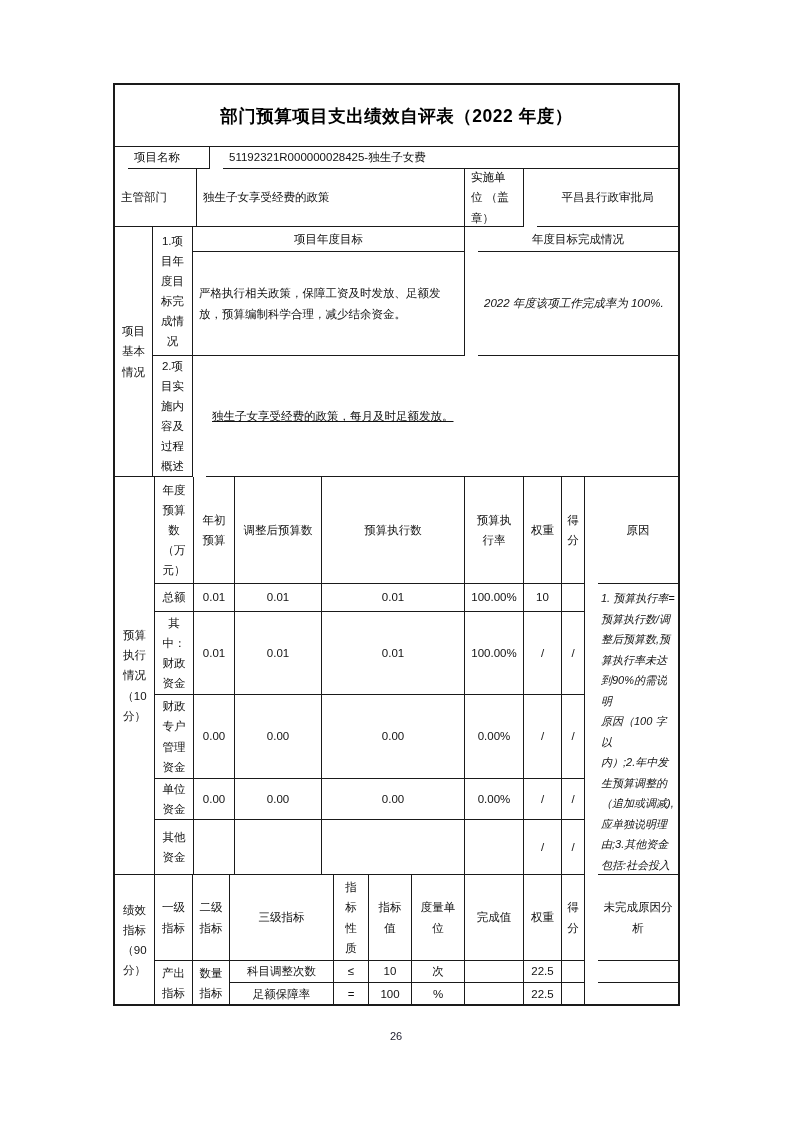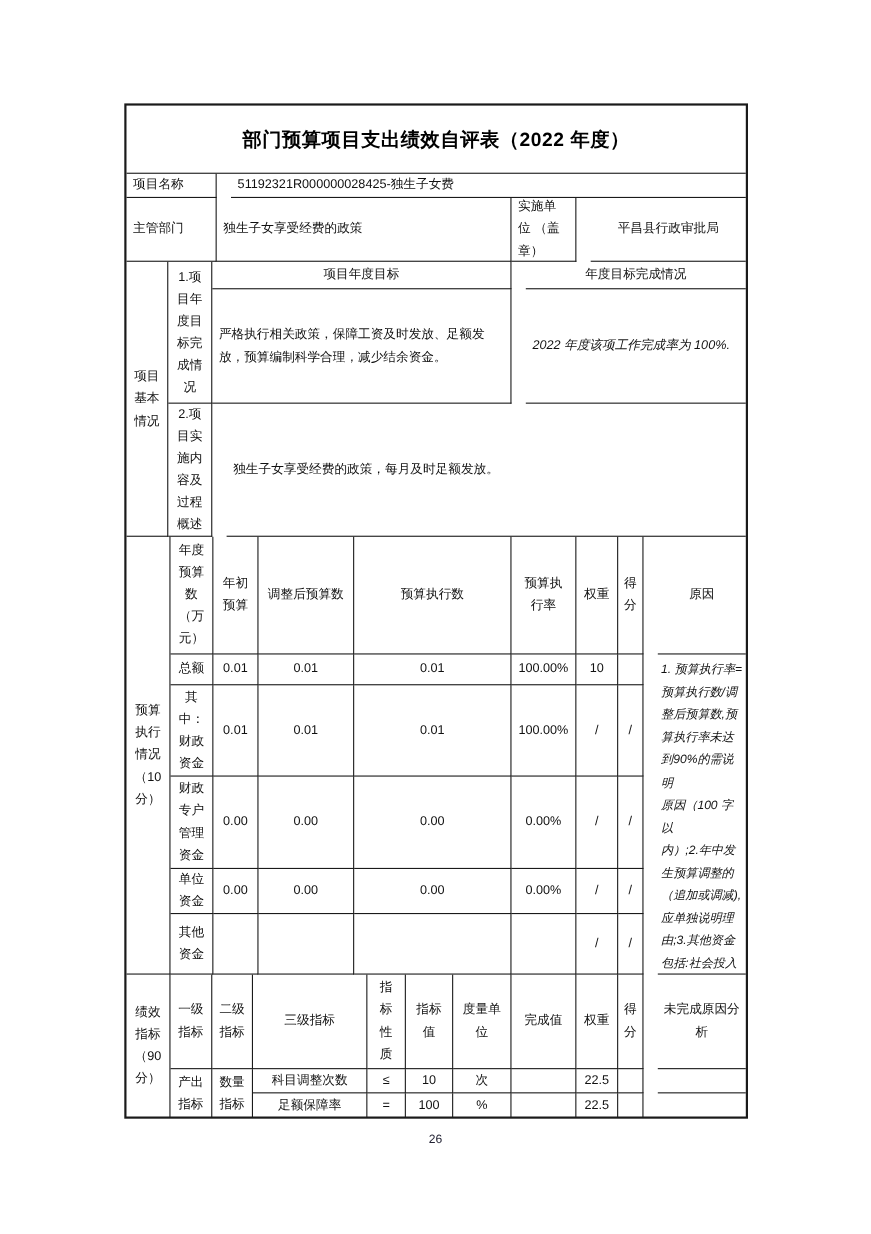--- a/index.html
+++ b/index.html
@@ -5,21 +5,21 @@
   html,body{margin:0;padding:0;background:#ffffff;}
   .page{
     position:relative;
     width:792px;height:1122px;
     background:#ffffff;
     font-family:"Liberation Sans",sans-serif;
     color:#111;
     overflow:hidden;
   }
   .doc-table{
-    position:absolute;left:113px;top:94px;
+    position:absolute;left:113px;top:83px;
     width:567px;height:923px;
     border:2px solid #1a1a1a;
     box-sizing:border-box;
     background:#fff;
   }
   .sec{display:grid;box-sizing:border-box;}
   .c{
     border-right:1px solid #1a1a1a;
     border-bottom:1px solid #1a1a1a;
     box-sizing:border-box;
@@ -52,21 +52,21 @@
   }
 </style>
 </head>
 <body>
 
 <div class="page">
   <div class="doc-table">
 
     <div class="title-cell">部门预算项目支出绩效自评表（2022 年度）</div>
 
-    <div class="sec" style="grid-template-columns:82px 1fr;height:22px;">
+    <div class="sec" style="grid-template-columns:82px 1fr;height:22px;padding-left:13px;">
       <div class="c left">项目名称</div>
       <div class="c left lc">51192321R000000028425-独生子女费</div>
     </div>
 
     <div class="sec" style="grid-template-columns:82px 268px 59px 1fr;height:58px;">
       <div class="c left">主管部门</div>
       <div class="c left">独生子女享受经费的政策</div>
       <div class="c left pre">实施单
 位 （盖
 章）</div>
@@ -86,21 +86,21 @@
       <div class="c" style="grid-row:1;grid-column:3;">项目年度目标</div>
       <div class="c lc" style="grid-row:1;grid-column:4;">年度目标完成情况</div>
       <div class="c left para" style="grid-row:2;grid-column:3;">严格执行相关政策，保障工资及时发放、足额发放，预算编制科学合理，减少结余资金。</div>
       <div class="c left lc" style="grid-row:2;grid-column:4;font-style:italic;">2022 年度该项工作完成率为 100%.</div>
       <div class="c pre" style="grid-row:3;grid-column:2;">2.项
 目实
 施内
 容及
 过程
 概述</div>
-      <div class="c left lc" style="grid-row:3;grid-column:3/5;">独生子女享受经费的政策，每月及时足额发放。</div>
+      <div class="c left lc" style="grid-row:3;grid-column:3/5;text-decoration:underline;">独生子女享受经费的政策，每月及时足额发放。</div>
     </div>
 
     <div class="sec" style="grid-template-columns:40px 39px 41px 87px 143px 59px 38px 23px 1fr;grid-template-rows:107px 28px 83px 84px 41px 1fr;height:398px;">
       <div class="c pre" style="grid-row:1/7;grid-column:1;">预算
 执行
 情况
 （10
 分）</div>
 
       <div class="c pre" style="grid-row:1;grid-column:2;">年度

